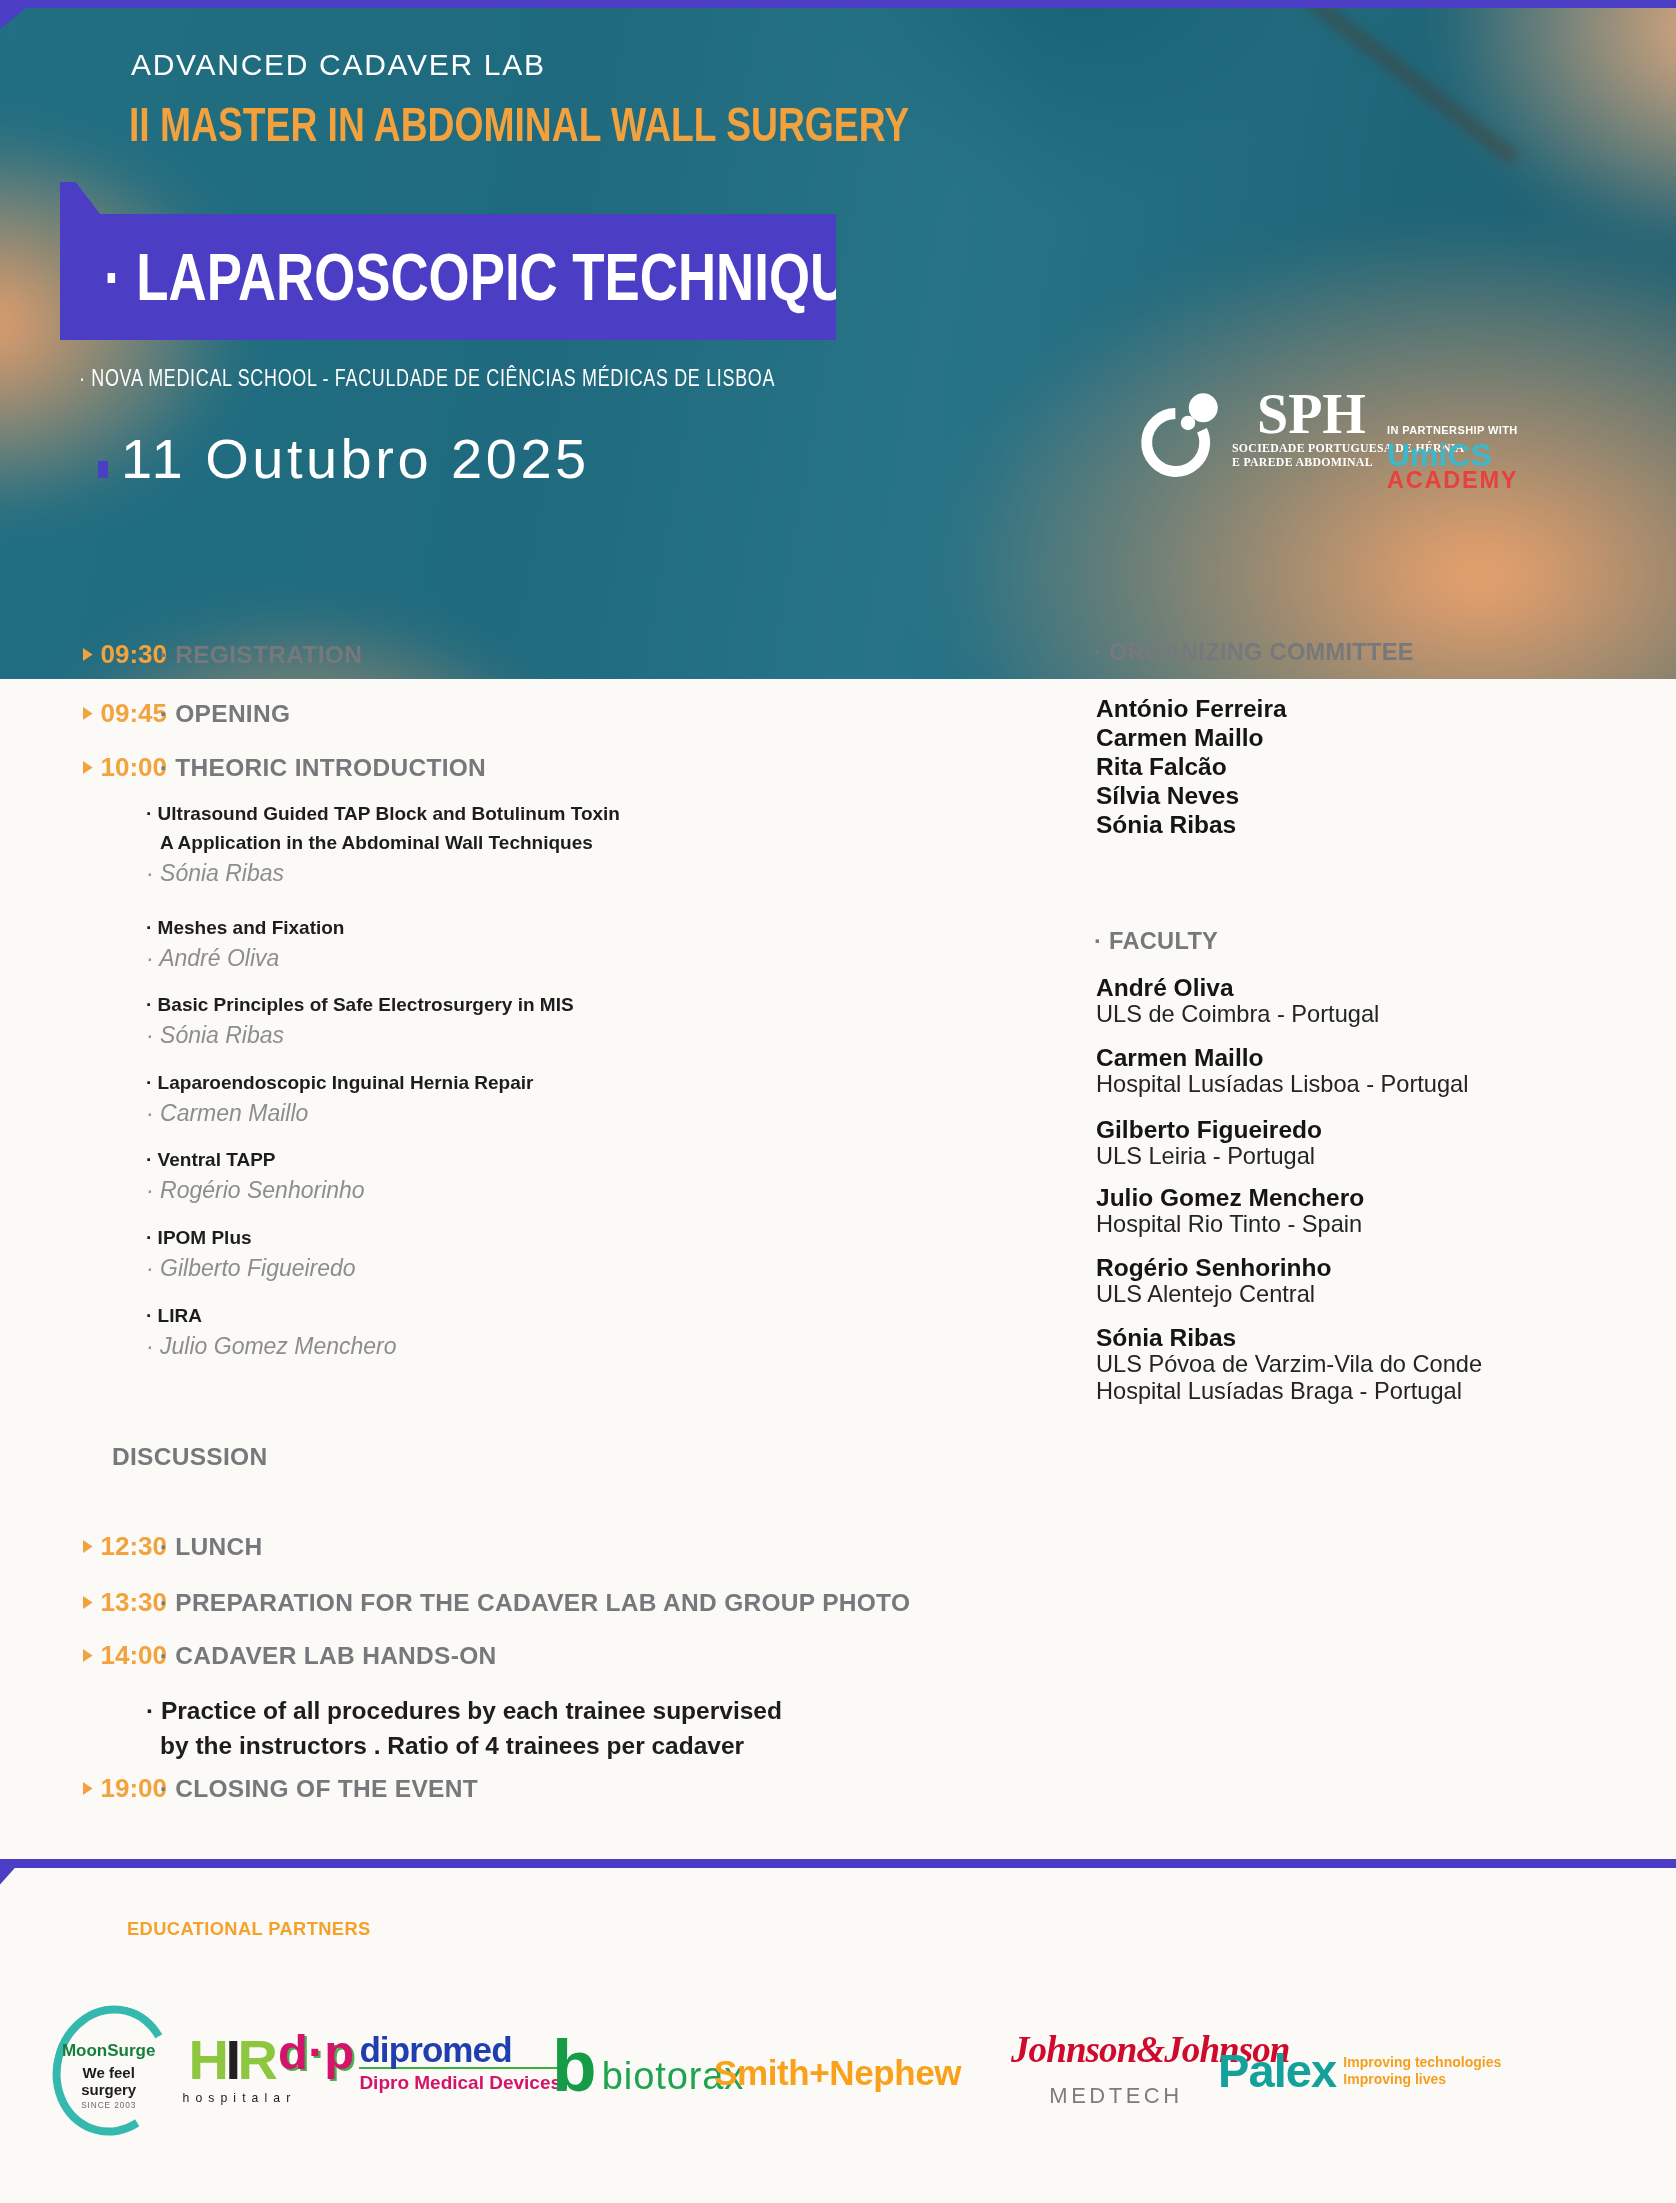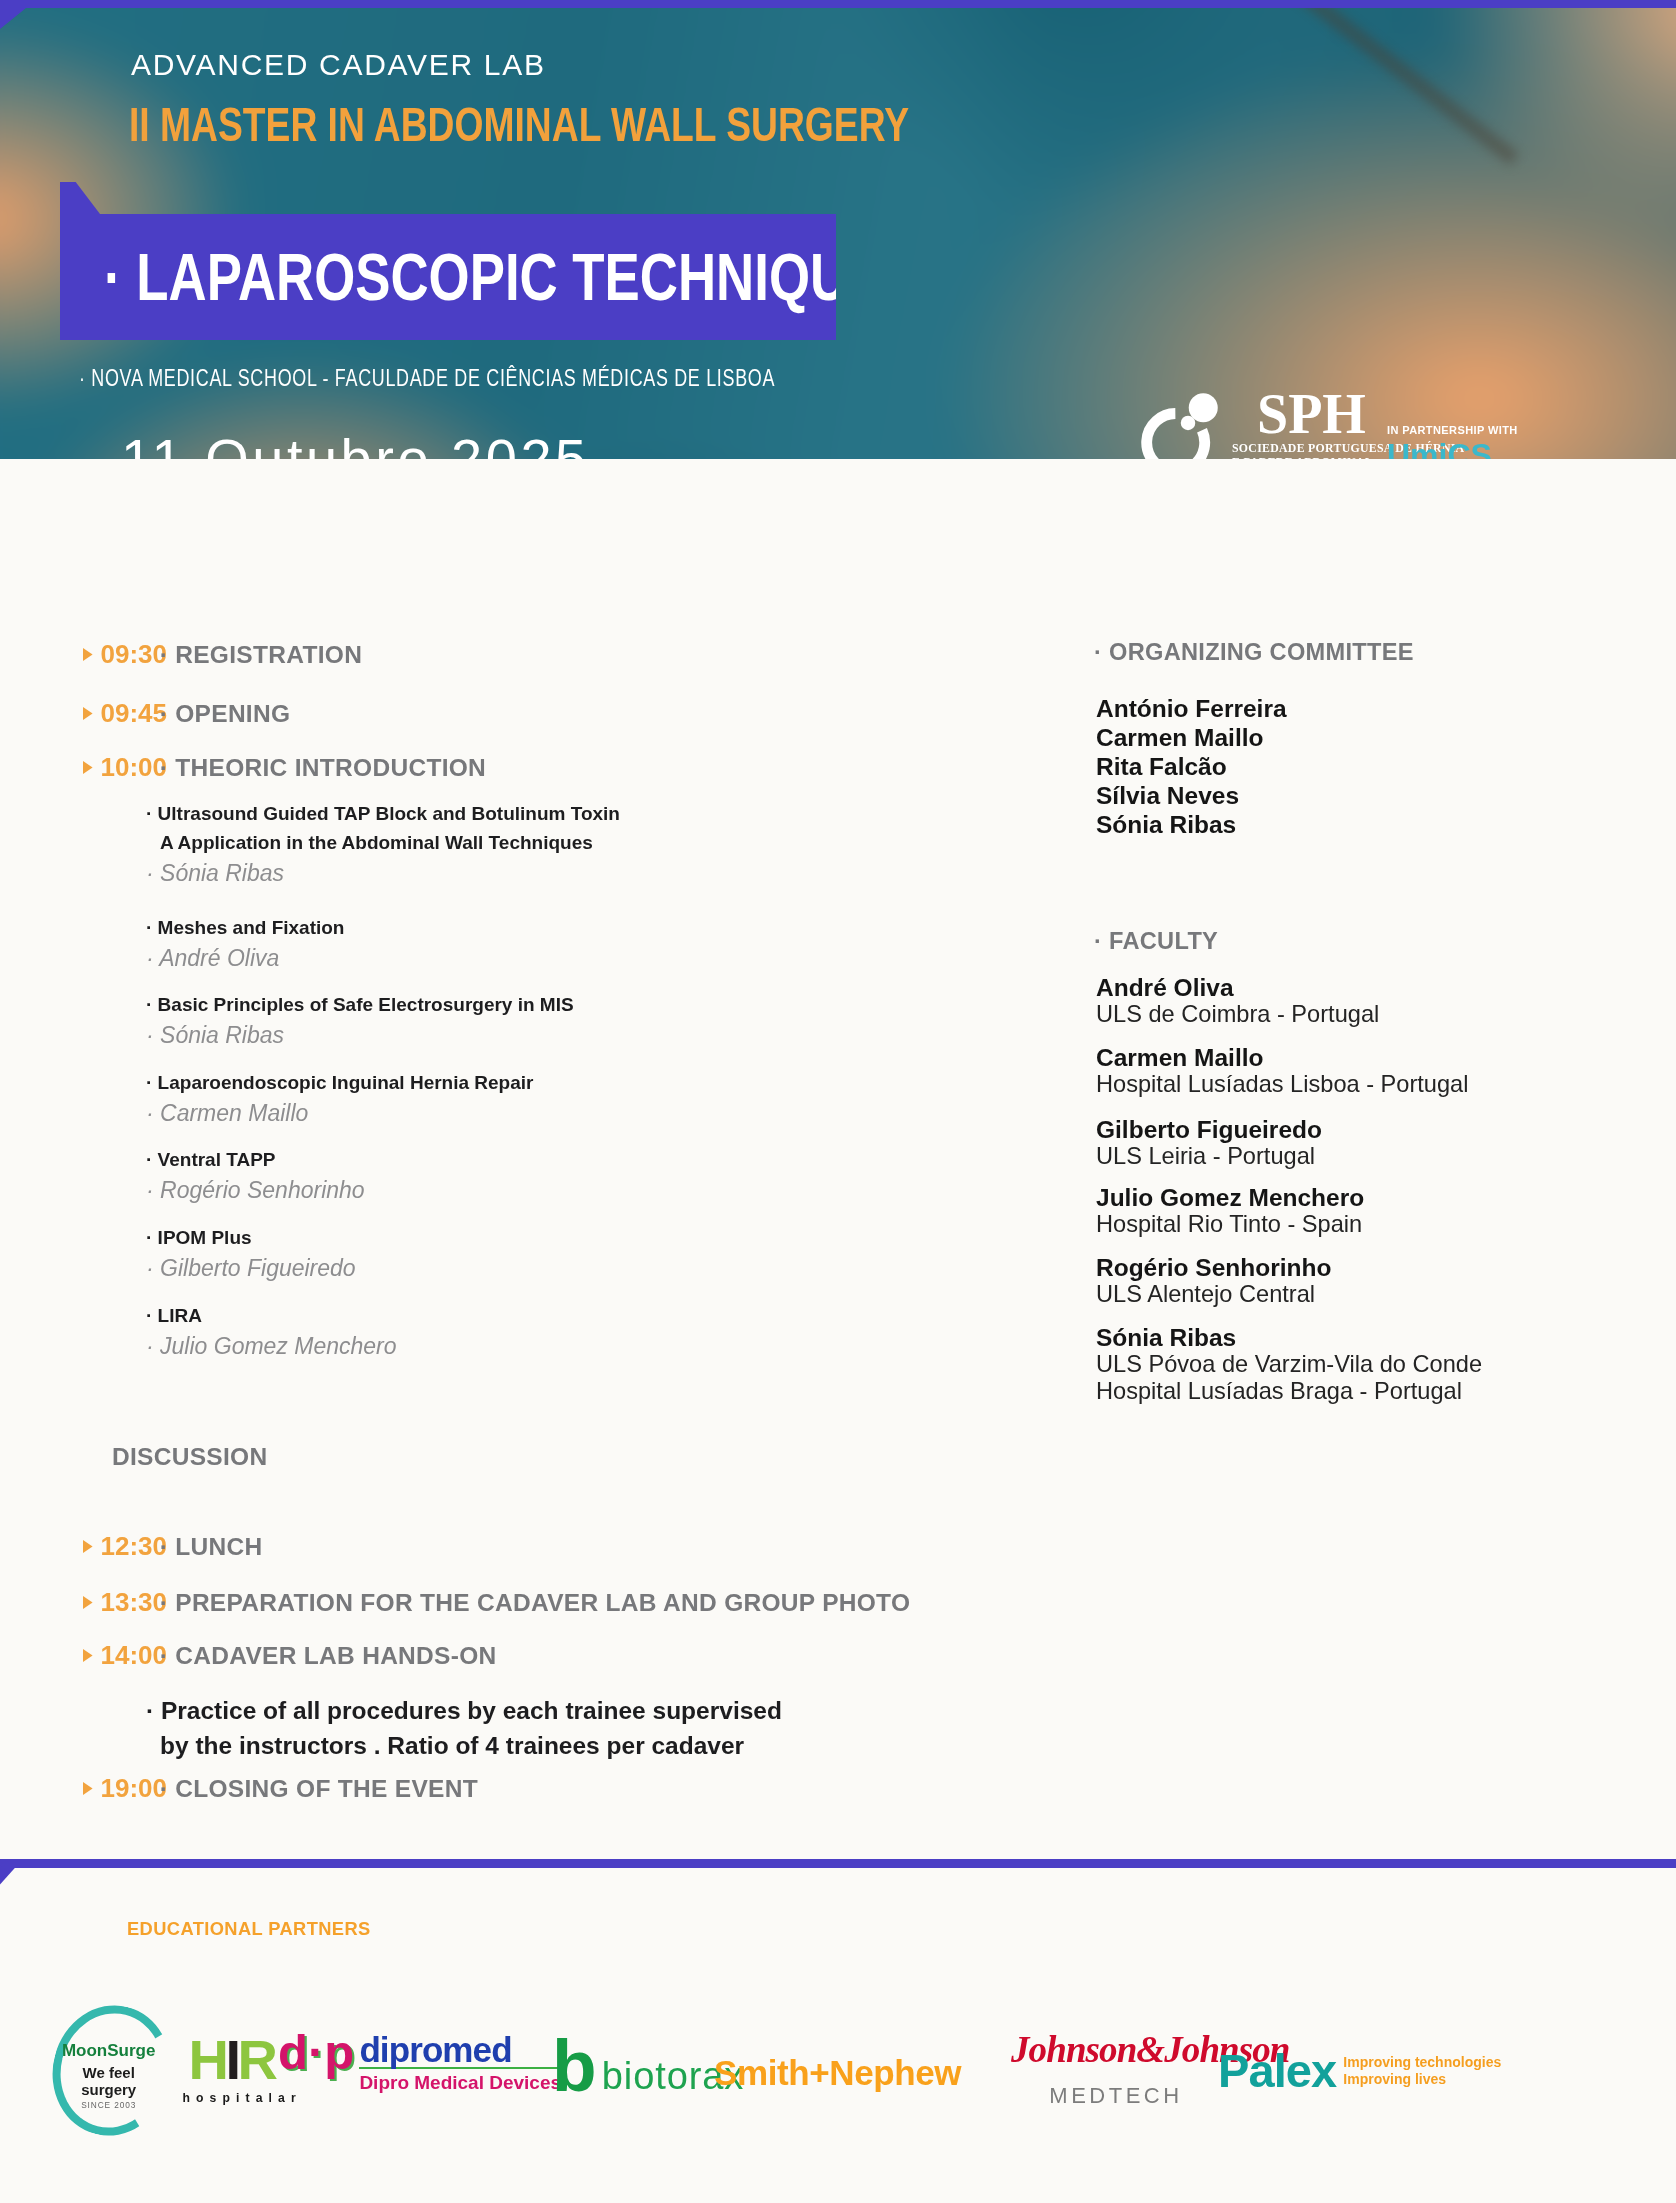--- a/index.html
+++ b/index.html
@@ -1,20 +1,20 @@
 <!DOCTYPE html>
 <html style="font-size:14px"><head>
 <meta charset="utf-8">
 <style>
   html,body{margin:0;padding:0;background:#e8e8e8;}
   .page{position:relative;width:1677px;height:2204px;margin:0 auto;background:#FBFAF7;
         font-family:"Liberation Sans",sans-serif;overflow:hidden;}
 
   
-  .hero{position:absolute;left:0;top:0;width:1677px;height:459px;overflow:hidden;background:#216E81;}
+  .hero{position:absolute;left:0;top:0;width:1677px;height:679px;overflow:hidden;background:#216E81;}
   .hero-bg{position:absolute;inset:-52px;filter:blur(23px);
     background:
       radial-gradient(419px 314px at 2% 48%, #ECA06A 0%, rgba(236,160,106,0) 62%),
       radial-gradient(489px 367px at 20% 112%, #E89B63 0%, rgba(232,155,99,0) 60%),
       radial-gradient(856px 559px at 86% 80%, #EDA26B 0%, rgba(237,162,107,0) 63%),
       radial-gradient(489px 384px at 100% 10%, #EFAF7E 0%, rgba(239,175,126,0) 60%),
       radial-gradient(367px 454px at 63% -4%, #155E72 0%, rgba(21,94,114,0) 65%),
       radial-gradient(297px 192px at 40% 112%, #16596C 0%, rgba(22,89,108,0) 65%),
       linear-gradient(100deg,#226F82 0%,#1F6A7E 35%,#287487 55%,#1E6578 78%,#1A5E72 100%);}
   .hero-pen{position:absolute;right:131px;top:61px;width:297px;height:14px;background:#4a3f33;
@@ -84,21 +84,21 @@
   .ms-ring{position:absolute;left:1.7px;top:1.7px;width:101px;height:115px;border:8.7px solid #35B8AD;
     border-radius:50%;border-right-color:transparent;transform:rotate(14deg);}
   .ms-text{position:absolute;left:5.2px;top:38px;width:105px;text-align:center;}
   .ms-name{font-size:17px;font-weight:bold;color:#15803d;}
   .ms-tag{font-size:15px;font-weight:bold;color:#1C1C1C;margin-top:2.6px;}
   .ms-since{font-size:8.3px;color:#666;letter-spacing:0.9px;margin-top:2.6px;}
   
   .p-hr{left:179px;top:2033px;width:105px;text-align:center;}
   .hr-row{font-size:56px;font-weight:bold;line-height:54px;letter-spacing:-3.5px;}
   .hr-g{color:#8DC63F;} .hr-k{color:#231F20;}
-  .hr-sub{font-size:12.2px;color:#1A1A1A;letter-spacing:6.1px;margin-top:3.5px;margin-left:3.5px;font-weight:bold;}
+  .hr-sub{font-size:12.2px;color:#1A1A1A;letter-spacing:6.1px;margin-top:3.5px;margin-left:3.5px;}
   
   .p-dipromed{left:278px;top:2028px;display:flex;align-items:flex-start;}
   .dp-mark{font-size:49px;font-weight:bold;color:#D4146A;line-height:49px;text-shadow:2.2px 2.2px 0 #4CAF50;}
   .dp-block{margin-left:5.2px;margin-top:5.2px;}
   .dp-name{font-size:35px;font-weight:bold;color:#1F3FAE;line-height:33px;letter-spacing:-0.9px;
     border-bottom:2.6px solid #3CB043;padding-bottom:0.9px;}
   .dp-sub{font-size:19px;font-weight:bold;color:#D4146A;margin-top:2.6px;}
   
   .p-biotorax{left:552px;top:2032px;display:flex;align-items:flex-end;}
   .bt-mark{font-size:73px;font-weight:bold;color:#169C46;line-height:68px;}

